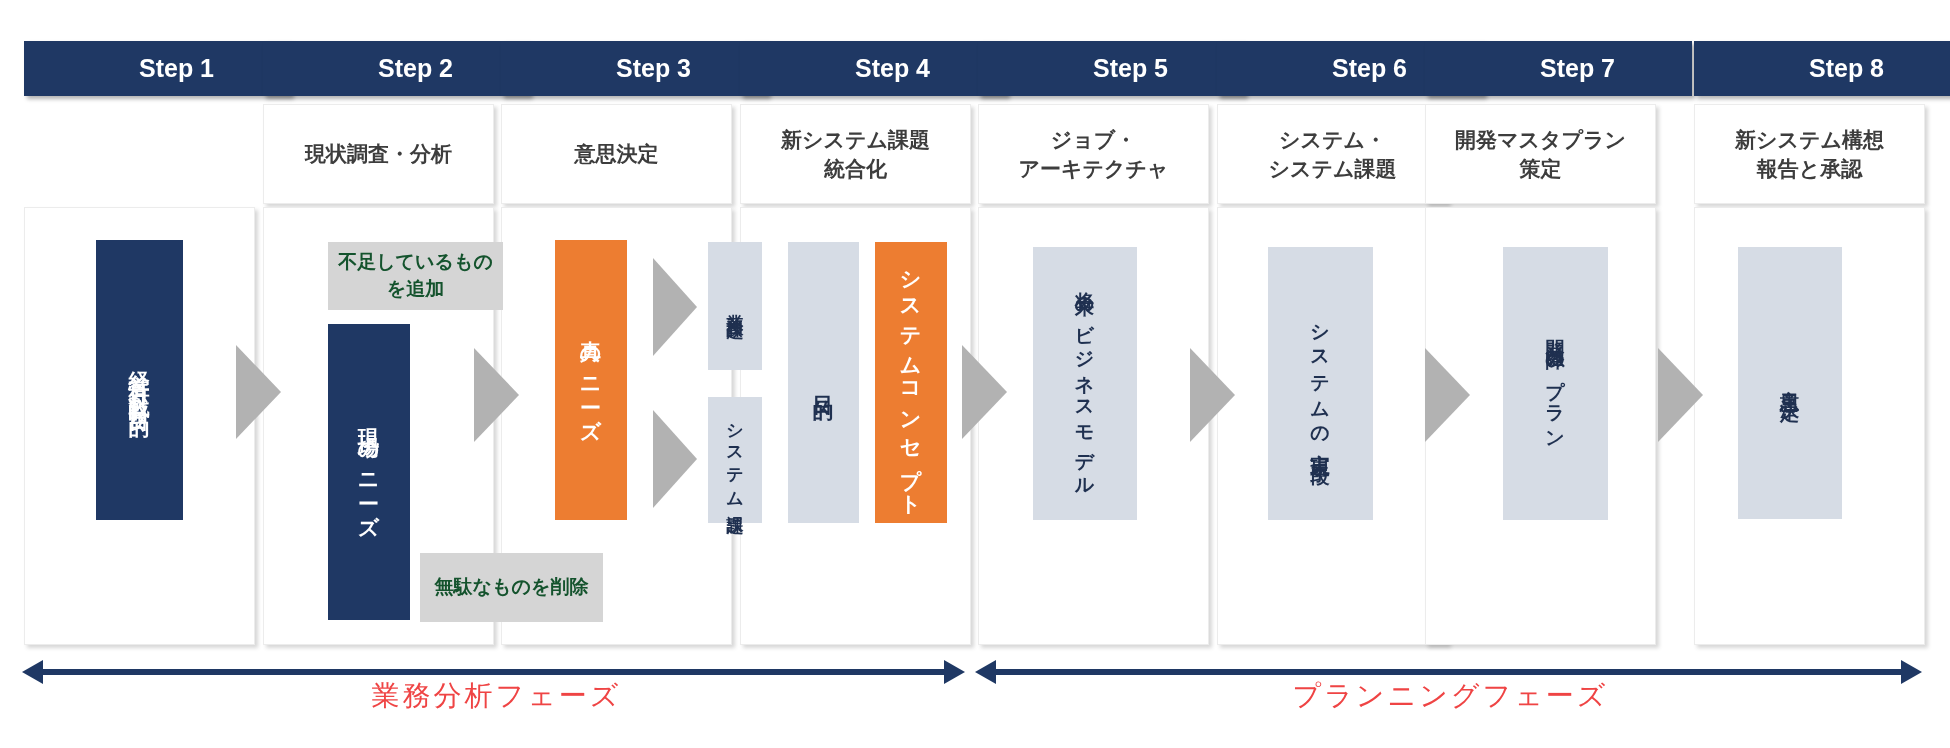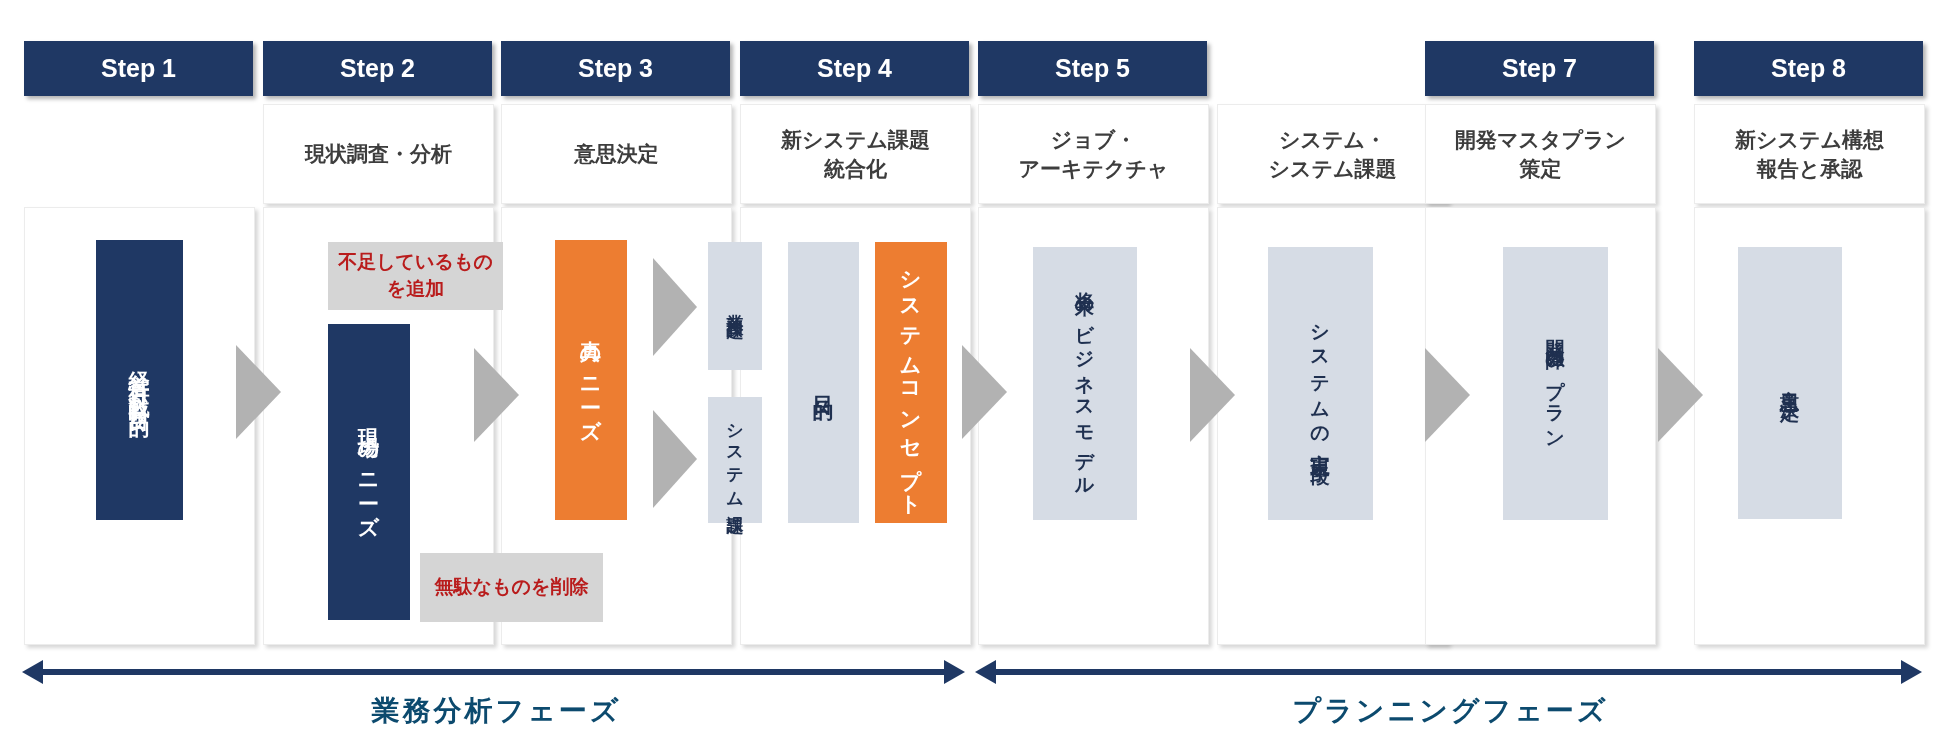--- a/index.html
+++ b/index.html
@@ -5,20 +5,21 @@
   html,body{margin:0;padding:0;background:#ffffff;}
   .canvas{
     position:relative;width:1950px;height:748px;background:#ffffff;overflow:hidden;
     font-family:"Liberation Sans","DejaVu Sans",sans-serif;
   }
   
   .step-header{
     position:absolute;top:41px;height:55px;width:229px;background:#1F3864;color:#ffffff;
     font-weight:bold;font-size:25px;display:flex;align-items:center;justify-content:center;
     box-shadow:3px 3px 4px rgba(0,0,0,0.30);
+    padding-left:38px;
   }
   .subtitle{
     position:absolute;top:104px;height:98px;width:229px;background:#ffffff;color:#3d3d3d;
     font-weight:bold;font-size:21px;line-height:1.4;display:flex;align-items:center;justify-content:center;
     text-align:center;white-space:pre-line;border:1px solid #ececec;box-shadow:3px 3px 4px rgba(0,0,0,0.16);
   }
   .content{
     position:absolute;top:207px;height:436px;width:229px;background:#ffffff;
     border:1px solid #ececec;box-shadow:3px 3px 4px rgba(0,0,0,0.16);
   }
@@ -30,54 +31,55 @@
     position:absolute;writing-mode:vertical-rl;display:flex;align-items:center;justify-content:center;
     text-align:center;line-height:1;letter-spacing:5px;
   }
   .navy{background:#1F3864;color:#ffffff;font-weight:bold;font-size:21px;}
   .orange{background:#ED7D31;color:#ffffff;font-weight:bold;font-size:21px;}
   .light{background:#D6DCE5;color:#1F3050;font-weight:bold;font-size:19px;letter-spacing:4px;}
   .light.small{font-size:17px;letter-spacing:3px;}
 
   
   .note{
-    position:absolute;background:#D5D5D5;color:#b91c1c;font-weight:bold;font-size:19px;line-height:1.4;
+    position:absolute;background:#D5D5D5;color:#14532d;font-weight:bold;font-size:19px;line-height:1.4;
     display:flex;align-items:center;justify-content:center;text-align:center;white-space:pre-line;
   }
 
   
   .flow-arrow{
     position:absolute;width:0;height:0;
     border-top:47px solid transparent;border-bottom:47px solid transparent;border-left:45px solid #B2B2B2;
   }
   .flow-arrow.sm{
     border-top:49px solid transparent;border-bottom:49px solid transparent;border-left:44px solid #B2B2B2;
   }
 
   
   .phase-line{position:absolute;top:669px;height:6px;background:#1F3864;}
   .phase-line::before,.phase-line::after{content:"";position:absolute;top:-9px;width:0;height:0;
     border-top:12px solid transparent;border-bottom:12px solid transparent;}
   .phase-line::before{left:-20px;border-right:21px solid #1F3864;}
   .phase-line::after{right:-20px;border-left:21px solid #1F3864;}
   .phase-label{
-    position:absolute;top:692px;width:945px;text-align:center;color:#0c4a6e;
-    font-weight:bold;font-size:28px;letter-spacing:3px;
+    position:absolute;top:677px;width:945px;text-align:center;color:#ef4444;
+    font-weight:normal;font-size:28px;letter-spacing:3px;
   }
 </style>
 </head>
 <body>
 
 <div class="canvas">
 
   <div class="step-header c1">Step 1</div>
   <div class="step-header c2">Step 2</div>
   <div class="step-header c3">Step 3</div>
   <div class="step-header c4">Step 4</div>
   <div class="step-header c5">Step 5</div>
+  <div class="step-header c6">Step 6</div>
   <div class="step-header c7">Step 7</div>
   <div class="step-header c8">Step 8</div>
 
   <div class="subtitle c2">現状調査・分析</div>
   <div class="subtitle c3">意思決定</div>
   <div class="subtitle c4">新システム課題
 統合化</div>
   <div class="subtitle c5">ジョブ・
 アーキテクチャ</div>
   <div class="subtitle c6">システム・

